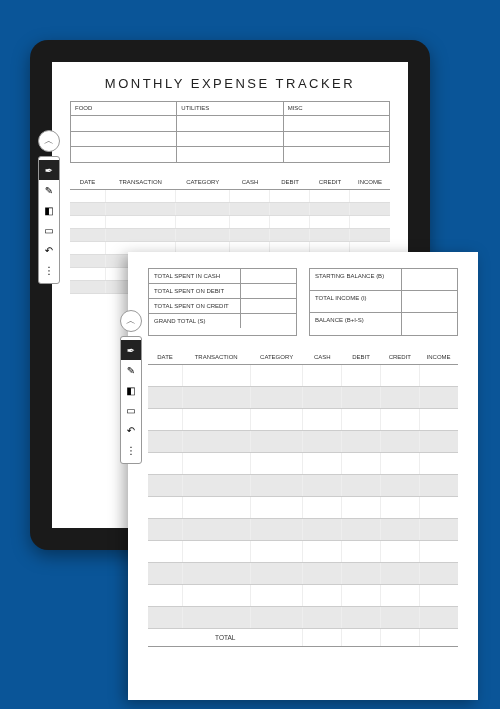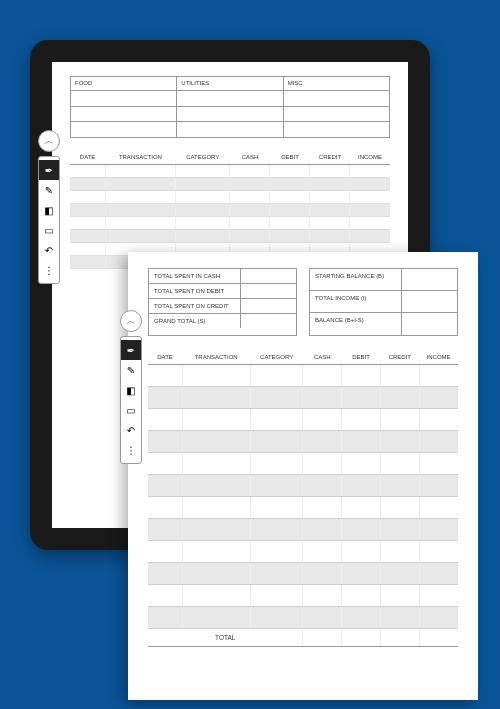--- a/index.html
+++ b/index.html
@@ -214,20 +214,21 @@
     font-size: 6.5px;
     background: #fff;
   }
 </style>
 </head>
 <body>
 
 <div class="tablet">
   <div class="tablet-screen">
     <div class="page1">
+      <div class="page-title">MONTHLY EXPENSE TRACKER</div>
 
       <div class="cats-box">
         <div class="col">
           <div class="hdr">FOOD</div>
           <div class="row"></div>
             <div class="row"></div>
             <div class="row"></div>
         </div>
         <div class="col">
           <div class="hdr">UTILITIES</div>

